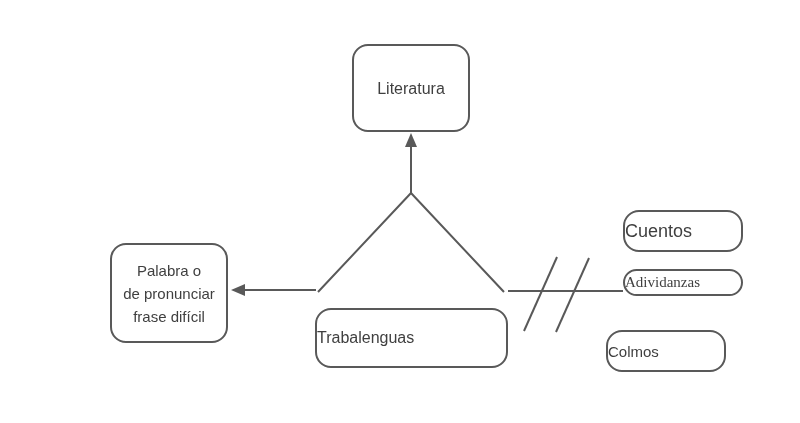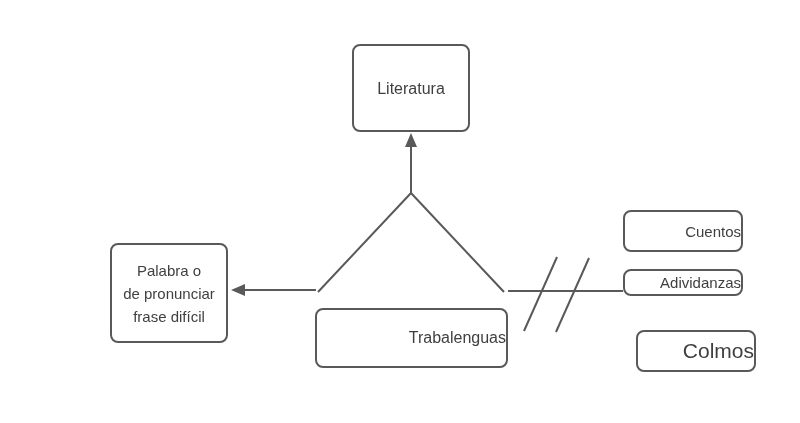--- a/index.html
+++ b/index.html
@@ -19,26 +19,26 @@
     position: absolute;
     left: 0;
     top: 0;
     width: 800px;
     height: 423px;
   }
   .node {
     position: absolute;
     box-sizing: border-box;
     border: 2px solid #595959;
-    border-radius: 8px;
+    border-radius: 16px;
     background: #ffffff;
     color: #3f3f3f;
     display: flex;
     align-items: center;
-    justify-content: flex-end;
+    justify-content: flex-start;
     text-align: center;
   }
   .node .node-text { width: 100%; }
   .node .line { display: block; }
 
   .box-literatura {
     left: 352px; top: 44px;
     width: 118px; height: 88px;
     font-size: 16px; line-height: 25px;
   }
@@ -48,31 +48,32 @@
     font-size: 15px; line-height: 23px;
   }
   .box-trabalenguas {
     left: 315px; top: 308px;
     width: 193px; height: 60px;
     font-size: 16px;
   }
   .box-cuentos {
     left: 623px; top: 210px;
     width: 120px; height: 42px;
-    font-size: 15px;
+    font-size: 18px;
   }
   .box-adividanzas {
     left: 623px; top: 269px;
     width: 120px; height: 27px;
     font-size: 15px;
+    font-family: Liberation Serif, serif;
   }
   .box-colmos {
-    left: 636px; top: 330px;
+    left: 606px; top: 330px;
     width: 120px; height: 42px;
-    font-size: 21px;
+    font-size: 15px;
   }
 </style>
 </head>
 <body>
 
 <div class="canvas">
 
   <svg class="connectors" viewBox="0 0 800 423" xmlns="http://www.w3.org/2000/svg">
 
     <path d="M 411 193 L 318 292 M 411 193 L 504 292" fill="none" stroke="#595959" stroke-width="2" stroke-linejoin="round"></path>

